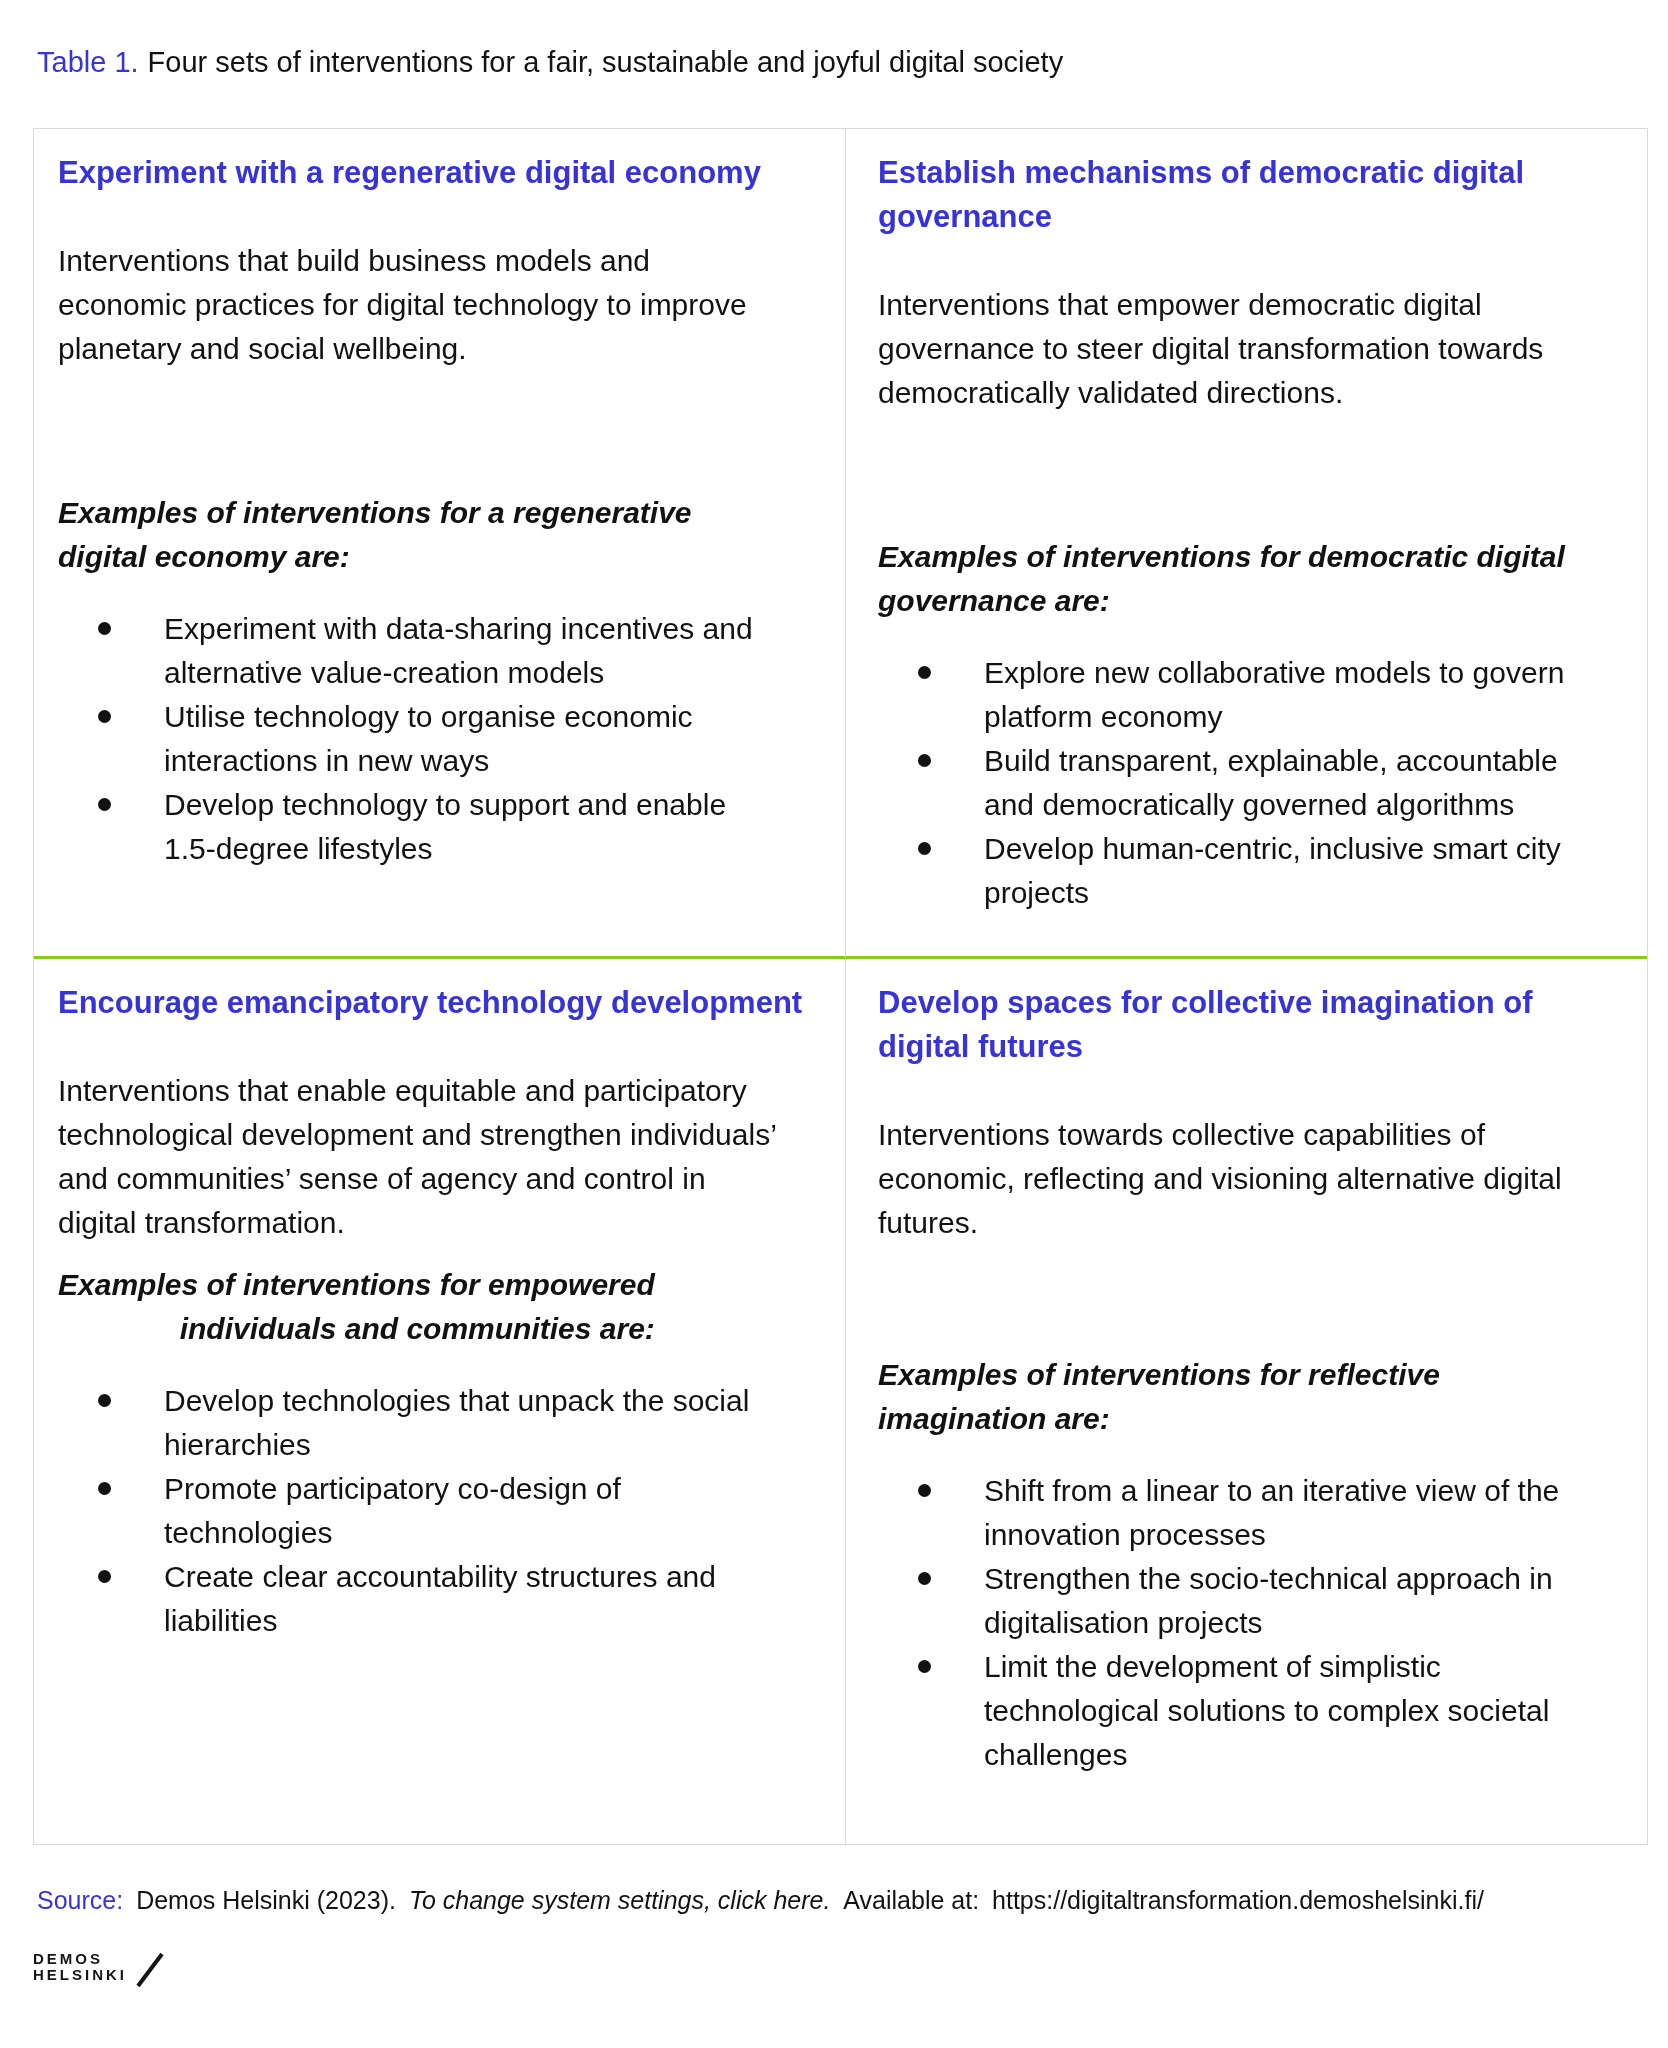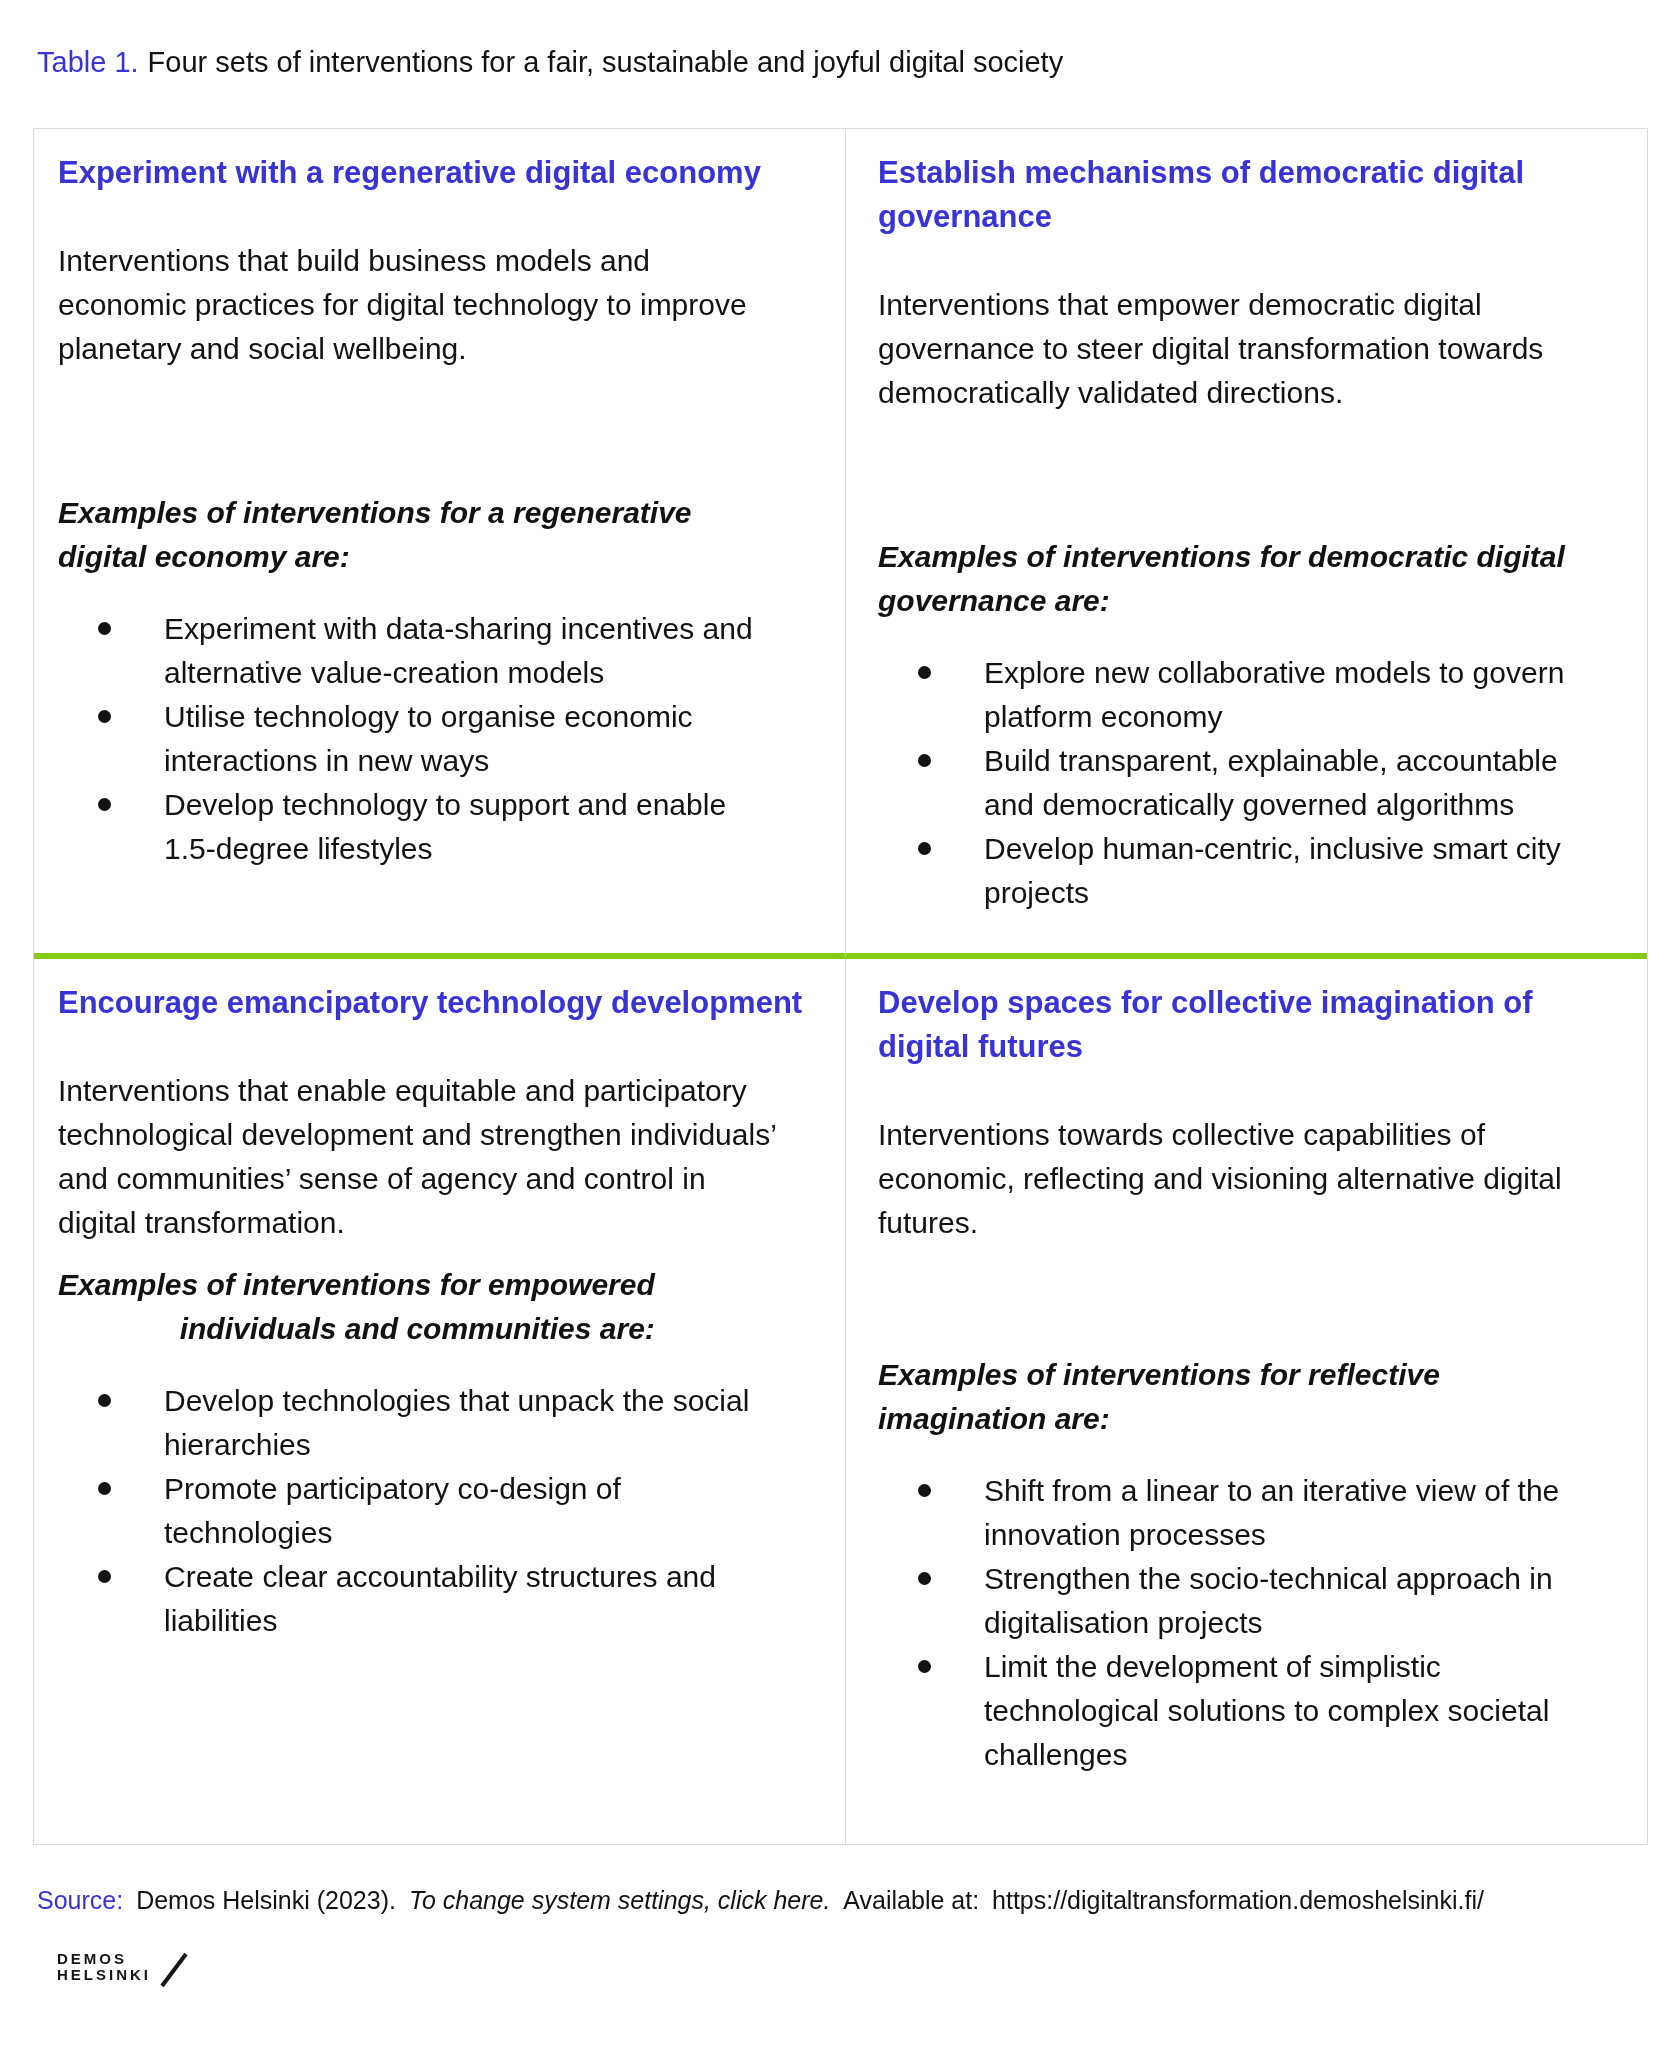--- a/index.html
+++ b/index.html
@@ -26,21 +26,21 @@
     border:1px solid #d9d9d9;
     box-sizing:border-box;
     background:#ffffff;
   }
   .cell{
     box-sizing:border-box;
     padding:22px 18px 0 24px;
     overflow:hidden;
   }
   .cell.col-l{border-right:1px solid #d9d9d9;}
-  .cell.row-t{border-bottom:6px solid #84cc16;}
+  .cell.row-t{border-bottom:3px solid #84cc16;}
   .cell.col-r{padding-left:32px;}
   .cell-heading{
     margin:0;
     font-size:31px;font-weight:bold;color:#3733d6;
     line-height:44px;white-space:pre-line;width:max-content;max-width:100%;
   }
   .cell-body{
     margin:44px 0 0 0;
     font-size:30px;line-height:44px;white-space:pre-line;width:max-content;max-width:100%;
   }
@@ -73,21 +73,21 @@
   }
   .source-line > span:not(:first-child){margin-left:6px;}
   .src-label{color:#3733d6;}
   .src-italic{font-style:italic;}
   .logo{
     position:absolute;left:33px;top:1951px;
     display:flex;align-items:flex-start;
   }
   .logo-text{
     font-size:15px;font-weight:800;letter-spacing:3px;
-    line-height:15.5px;color:#151515;margin-left:24px;
+    line-height:15.5px;color:#151515;
   }
   .logo-slash{margin-left:1px;margin-top:1px;}
 </style>
 </head>
 <body>
 
 <div class="page">
 
   <div class="doc-title">
     <span class="t-label">Table 1.</span><span>Four sets of interventions for a fair, sustainable and joyful digital society</span>

